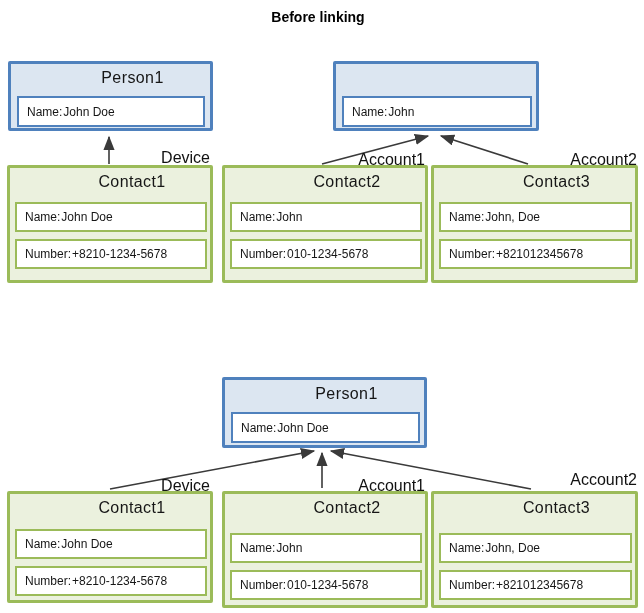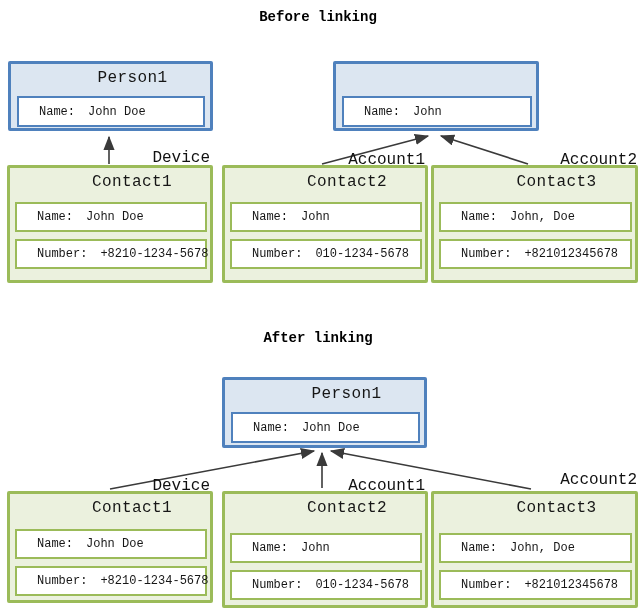--- a/index.html
+++ b/index.html
@@ -1,38 +1,38 @@
 <!DOCTYPE html>
 <html style="--blue-border: #4f81bd; --blue-fill: #dce6f1; --green-border: #9bbb59; --green-fill: #ebf1de; --arrow: #3a3a3a;"><head>
 <meta charset="utf-8">
 <style>
   html,body{margin:0;padding:0;background:#fff;}
   #canvas{
     position:relative;width:644px;height:613px;background:#fff;overflow:hidden;
-    font-family:Liberation Mono, monospace;
+    font-family:Liberation Sans, sans-serif;
   }
   .section-title{
     position:absolute;left:0;width:636px;text-align:center;
     font-size:14px;font-weight:bold;color:#000;white-space:nowrap;
   }
   .entity{position:absolute;box-sizing:border-box;border-radius:2px;}
   .entity.person{background:var(--blue-fill,#dce6f1);border:3px solid var(--blue-border,#4f81bd);}
   .entity.contact{background:var(--green-fill,#ebf1de);border:3px solid var(--green-border,#9bbb59);}
   .entity-title{
     text-align:center;font-size:16px;letter-spacing:.4px;color:#161616;
     margin-top:5px;white-space:nowrap;margin-left:44px;
   }
   .field{
     position:absolute;box-sizing:border-box;background:#fff;
-    display:flex;align-items:center;padding-left:20px;
+    display:flex;align-items:center;padding-left:8px;
     font-size:12px;color:#161616;white-space:nowrap;
   }
   .person .field{border:2px solid var(--blue-border,#4f81bd);}
   .contact .field{border:2px solid var(--green-border,#9bbb59);}
-  .field .value{margin-left:13px;text-align:right;}
+  .field .value{margin-left:1px;text-align:right;}
   .tag{position:absolute;font-size:16px;color:#111;white-space:nowrap;}
   svg.arrows{position:absolute;left:0;top:0;pointer-events:none;}
 </style>
 </head>
 <body>
 
 <div id="canvas">
 
   <svg class="arrows" width="644" height="613" viewBox="0 0 644 613">
     <defs>
@@ -100,21 +100,20 @@
     <div class="field" style="left:5px;top:34px;width:193px;height:30px">
       <span class="label">Name:</span>
       <span class="value">John, Doe</span>
     </div>
     <div class="field" style="left:5px;top:71px;width:193px;height:30px">
       <span class="label">Number:</span>
       <span class="value">+821012345678</span>
     </div>
   </div>
 
-  <div class="section-title" style="top:330px">After linking</div>
 
   <div class="entity person" style="left:222px;top:377px;width:205px;height:71px">
     <div class="entity-title">Person1</div>
     <div class="field" style="left:6px;top:32px;width:189px;height:31px">
       <span class="label">Name:</span>
       <span class="value">John Doe</span>
     </div>
   </div>
 
   <div class="tag" style="right:434px;top:477px">Device</div>

